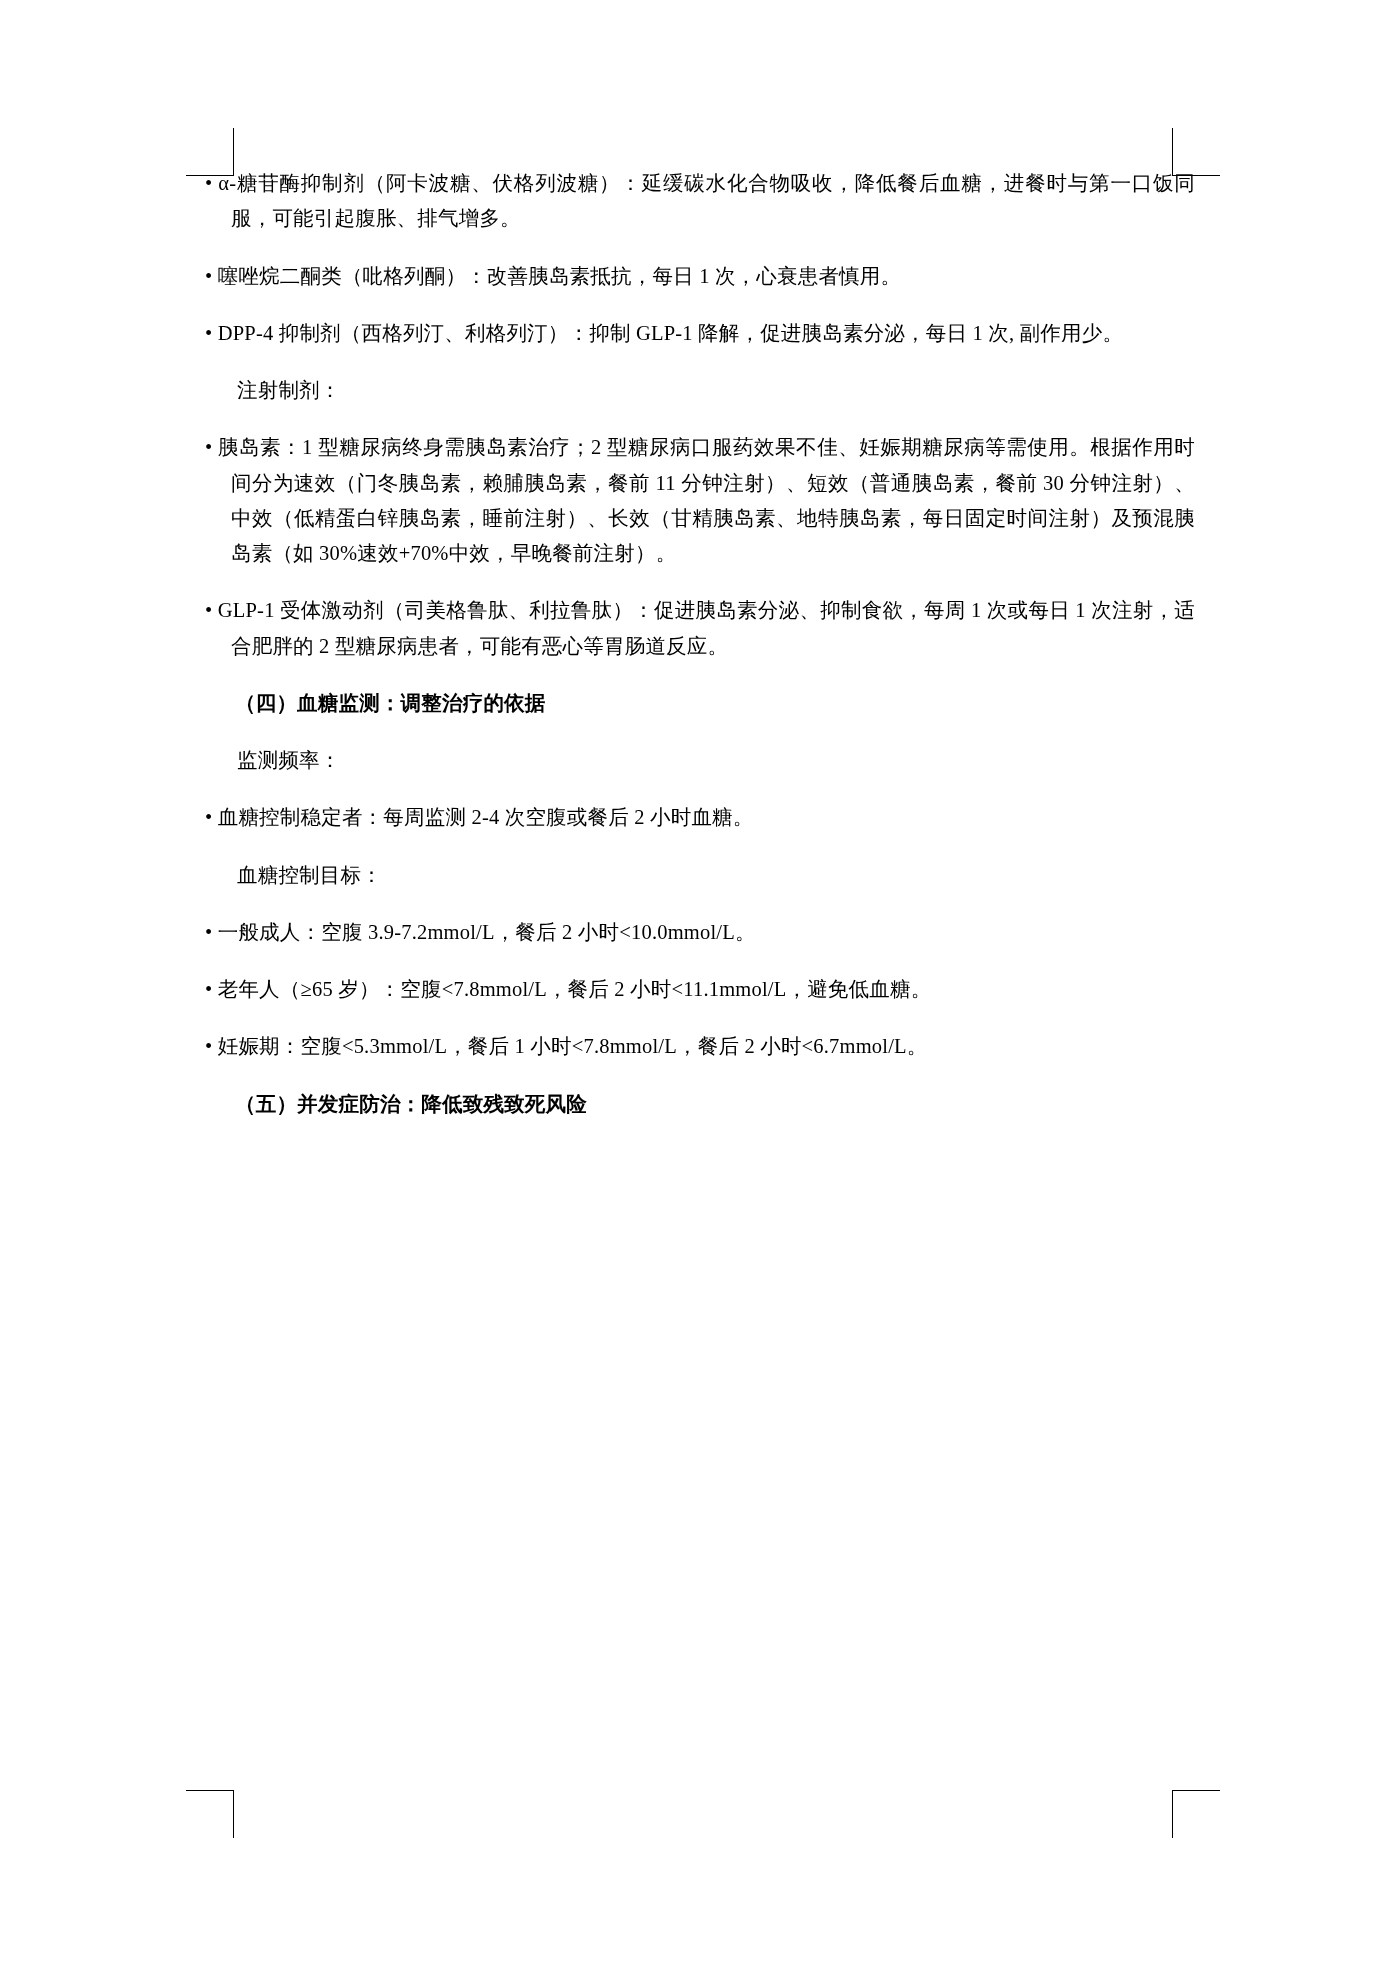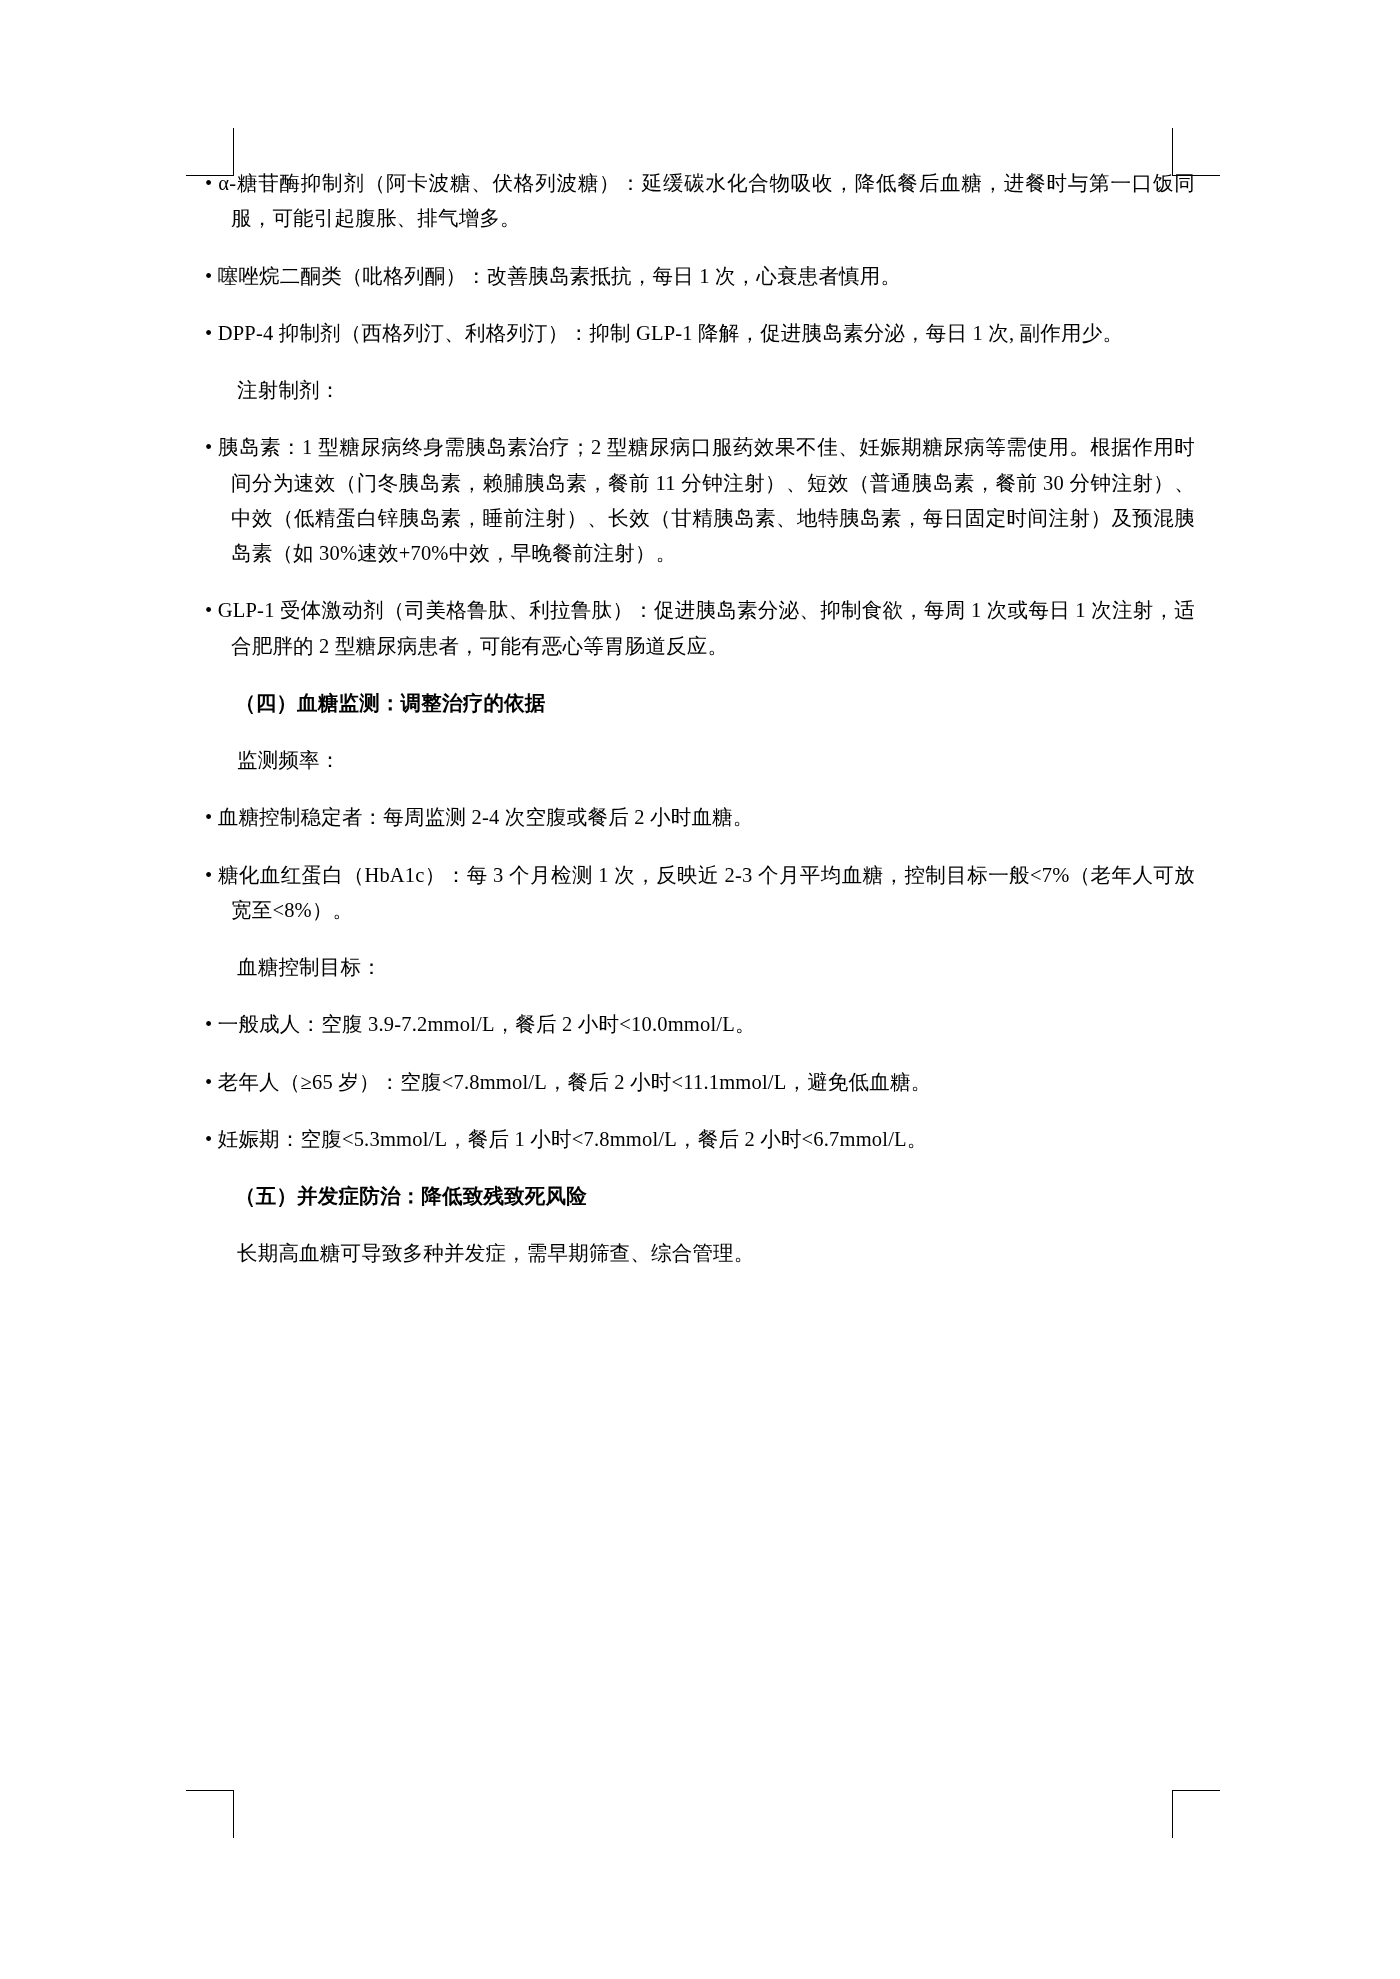--- a/index.html
+++ b/index.html
@@ -111,28 +111,26 @@
 
     <p class="para bullet">• GLP-1 受体激动剂（司美格鲁肽、利拉鲁肽）：促进胰岛素分泌、抑制食欲，每周 1 次或每日 1 次注射，适合肥胖的 2 型糖尿病患者，可能有恶心等胃肠道反应。</p>
 
     <p class="para indent-para">（四）血糖监测：调整治疗的依据</p>
 
     <p class="para plain">监测频率：</p>
 
     <p class="para bullet">• 血糖控制稳定者：每周监测 2-4 次空腹或餐后 2 小时血糖。</p>
 
 
-    <p class="para bullet">• 糖化血红蛋白（HbA1c）：每 3 个月检测 1 次，反映近 2-3 个月平均血糖，控制目标一般&lt;7%（老年人可放宽至&lt;8%）。</p>
 
     <p class="para plain">血糖控制目标：</p>
 
     <p class="para bullet">• 一般成人：空腹 3.9-7.2mmol/L，餐后 2 小时&lt;10.0mmol/L。</p>
 
     <p class="para bullet">• 老年人（≥65 岁）：空腹&lt;7.8mmol/L，餐后 2 小时&lt;11.1mmol/L，避免低血糖。</p>
 
     <p class="para bullet">• 妊娠期：空腹&lt;5.3mmol/L，餐后 1 小时&lt;7.8mmol/L，餐后 2 小时&lt;6.7mmol/L。</p>
 
     <p class="para indent-para">（五）并发症防治：降低致残致死风险</p>
 
-    <p class="para plain">长期高血糖可导致多种并发症，需早期筛查、综合管理。</p>
 
   </div>
 </div>
 
 </body></html>

